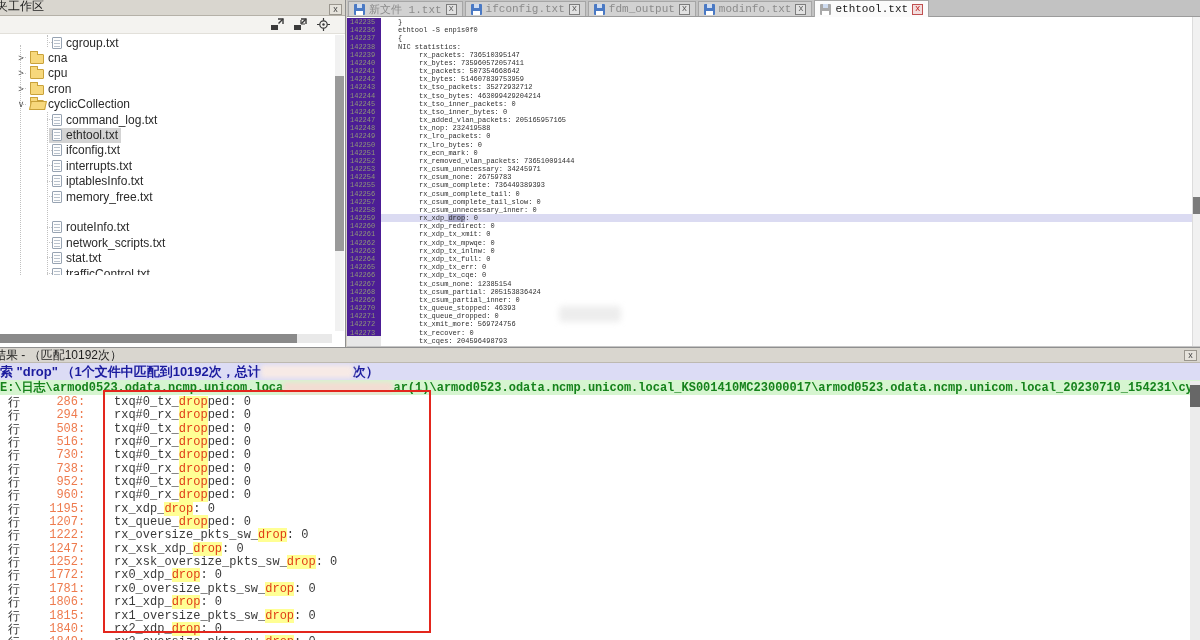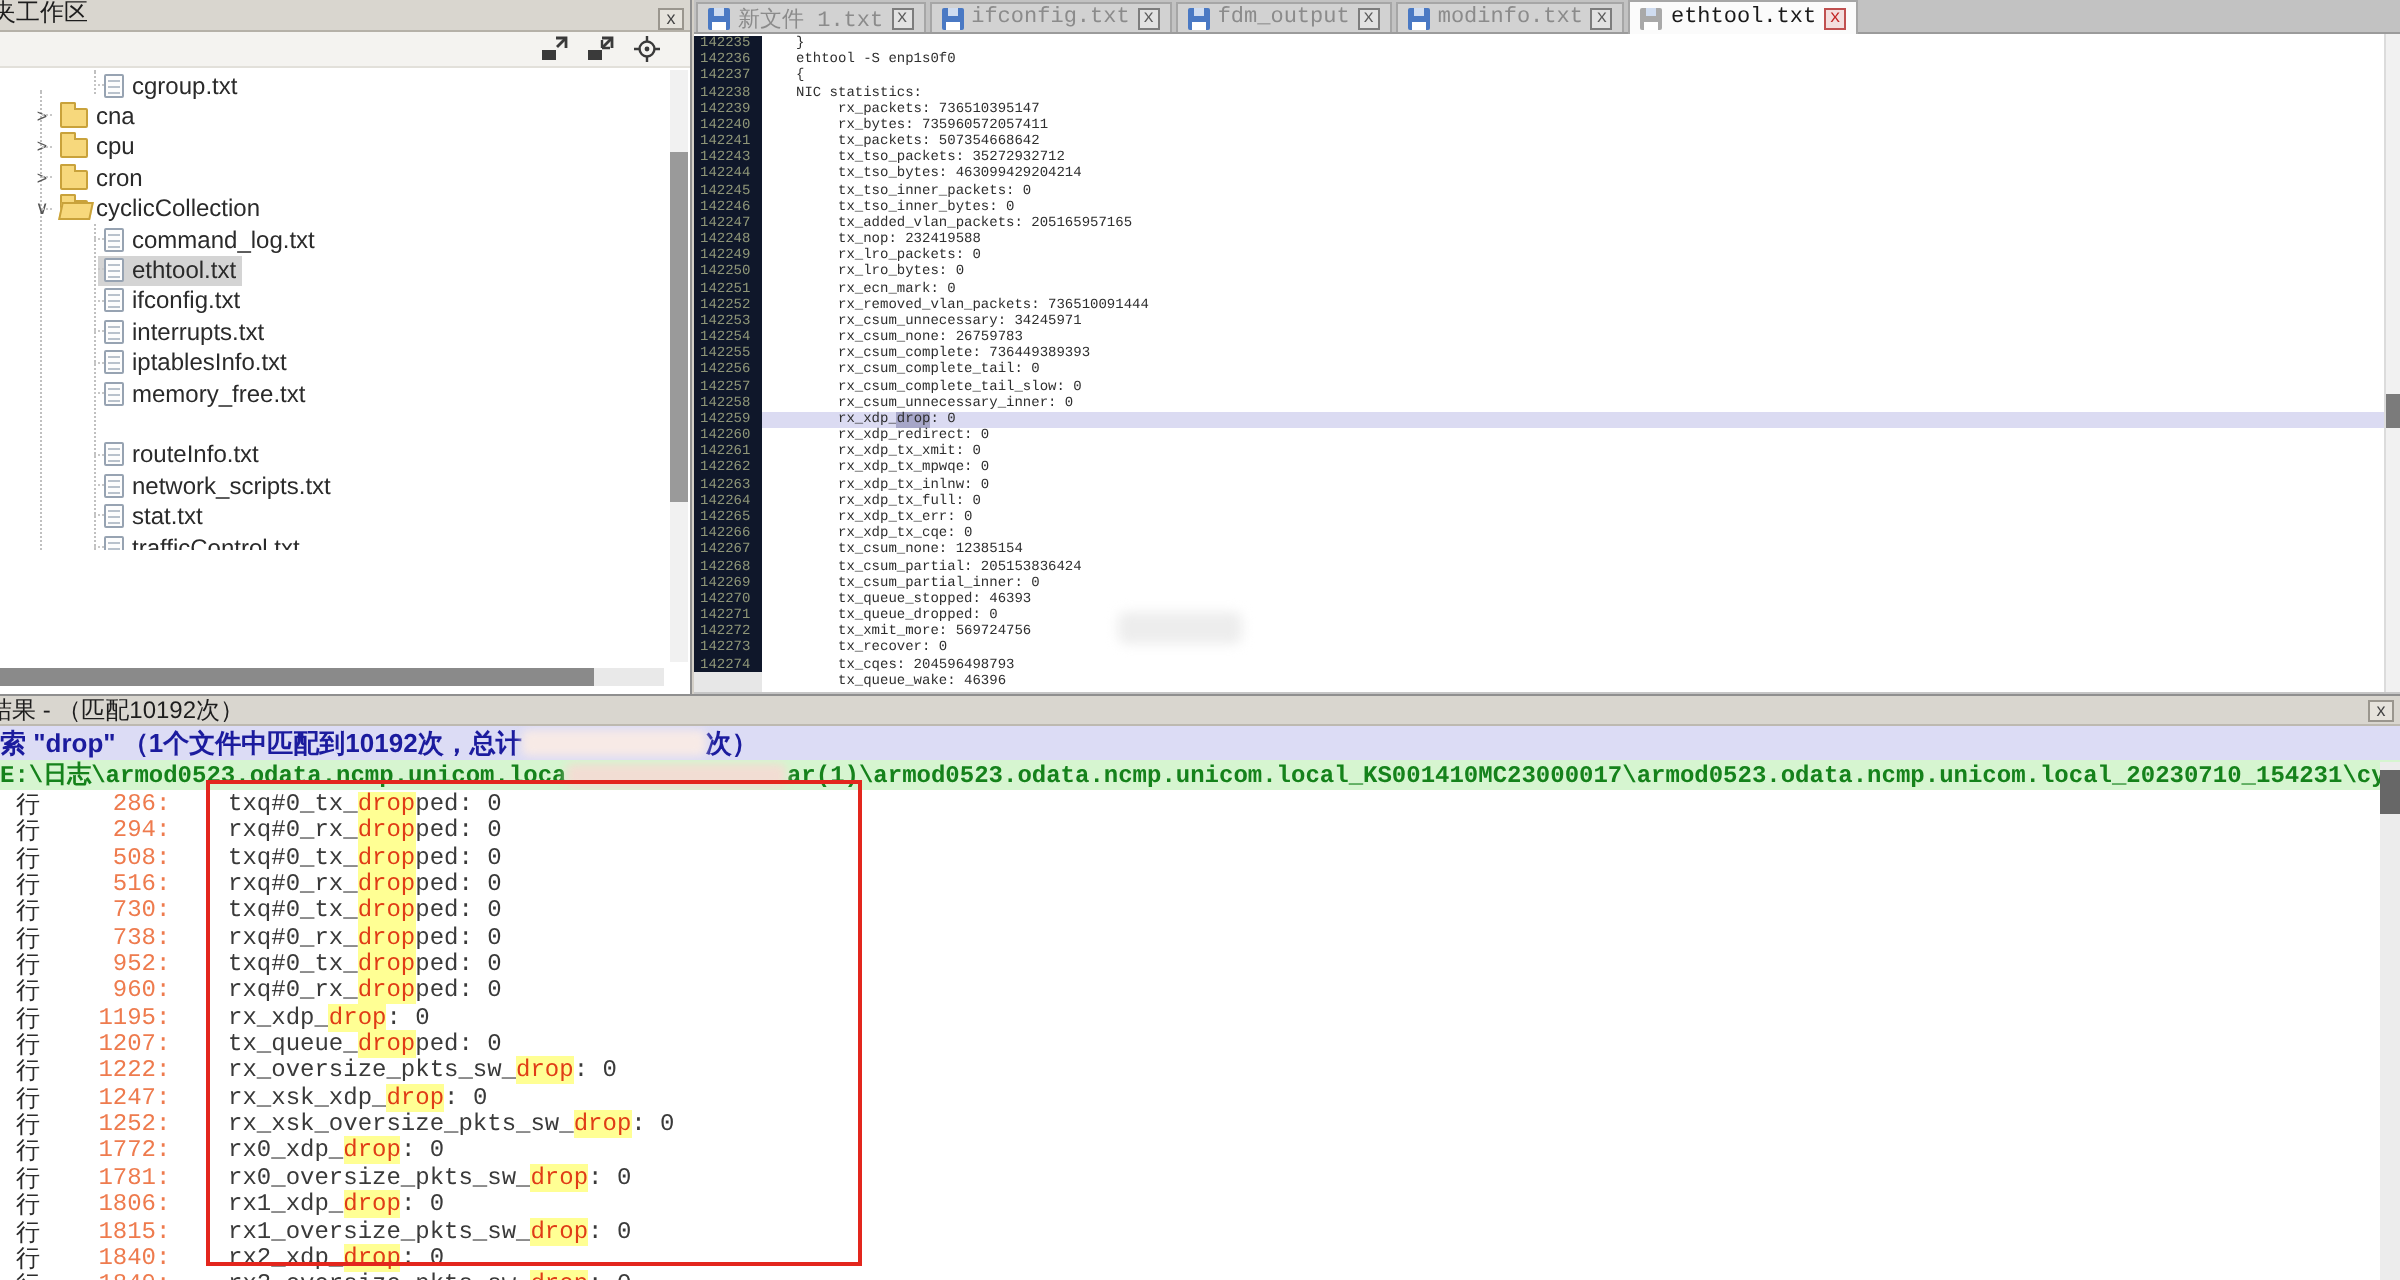--- a/index.html
+++ b/index.html
@@ -57,21 +57,21 @@
   .floppy::after  { content:''; position:absolute; left:2px; bottom:0; width:7px; height:4px; background:#fff; }
   .floppy.gray { background:#a9a9a9; }
   .tclose { width:11px; height:11px; border:1px solid #7d7d7d; background:#e2e2e2; color:#5c5c5c;
             font-size:9px; line-height:9px; text-align:center; flex:0 0 11px; }
   .tab.active .tclose { border-color:#c05050; color:#c22525; background:#f3dede; }
 
   .edit-area { position:absolute; left:0; top:17px; width:845px; bottom:1px; background:#fff; overflow:hidden;
                padding-top:1px; }
   .eline { height:8.18px; font-family:"Liberation Mono",monospace; font-size:7px; line-height:8.2px;
            white-space:pre; color:#2e2e2e; }
-  .eline .lnum { display:inline-block; width:34px; background:#0f172a; color:#8f947c; color:#8f9678;
+  .eline .lnum { display:inline-block; width:34px; background:#4c1d95; color:#8f947c; color:#8f9678;
                  padding-left:3px; }
   .eline .lcode { padding-left:17px; }
   .eline.cur { background:#dbdbf2; }
   .esel { background:#a6a6c8; }
   .gutter-fill { position:absolute; left:0; top:336px; width:34px; height:10px; background:#e7e7e7; }
   .ed-vscroll { position:absolute; right:0; top:17px; width:8px; bottom:1px; background:#f1f1f1;
                 border-left:1px solid #dcdcdc; }
   .ed-vthumb { position:absolute; left:0; top:180px; width:8px; height:17px; background:#7b7b7b; }
   .blur-patch { position:absolute; border-radius:4px; filter:blur(3px); }
   .bp-editor { left:212px; top:306px; width:62px; height:16px; background:#ededed; }
@@ -310,20 +310,21 @@
         </div>
       </div>
     <div class="edit-area" id="edit-area">
         <div class="eline"><span class="lnum">142235</span><span class="lcode">}</span></div>
         <div class="eline"><span class="lnum">142236</span><span class="lcode">ethtool -S enp1s0f0</span></div>
         <div class="eline"><span class="lnum">142237</span><span class="lcode">{</span></div>
         <div class="eline"><span class="lnum">142238</span><span class="lcode">NIC statistics:</span></div>
         <div class="eline"><span class="lnum">142239</span><span class="lcode">     rx_packets: 736510395147</span></div>
         <div class="eline"><span class="lnum">142240</span><span class="lcode">     rx_bytes: 735960572057411</span></div>
         <div class="eline"><span class="lnum">142241</span><span class="lcode">     tx_packets: 507354668642</span></div>
+        <div class="eline"><span class="lnum">142242</span><span class="lcode">     tx_bytes: 514607839753959</span></div>
         <div class="eline"><span class="lnum">142243</span><span class="lcode">     tx_tso_packets: 35272932712</span></div>
         <div class="eline"><span class="lnum">142244</span><span class="lcode">     tx_tso_bytes: 463099429204214</span></div>
         <div class="eline"><span class="lnum">142245</span><span class="lcode">     tx_tso_inner_packets: 0</span></div>
         <div class="eline"><span class="lnum">142246</span><span class="lcode">     tx_tso_inner_bytes: 0</span></div>
         <div class="eline"><span class="lnum">142247</span><span class="lcode">     tx_added_vlan_packets: 205165957165</span></div>
         <div class="eline"><span class="lnum">142248</span><span class="lcode">     tx_nop: 232419588</span></div>
         <div class="eline"><span class="lnum">142249</span><span class="lcode">     rx_lro_packets: 0</span></div>
         <div class="eline"><span class="lnum">142250</span><span class="lcode">     rx_lro_bytes: 0</span></div>
         <div class="eline"><span class="lnum">142251</span><span class="lcode">     rx_ecn_mark: 0</span></div>
         <div class="eline"><span class="lnum">142252</span><span class="lcode">     rx_removed_vlan_packets: 736510091444</span></div>

